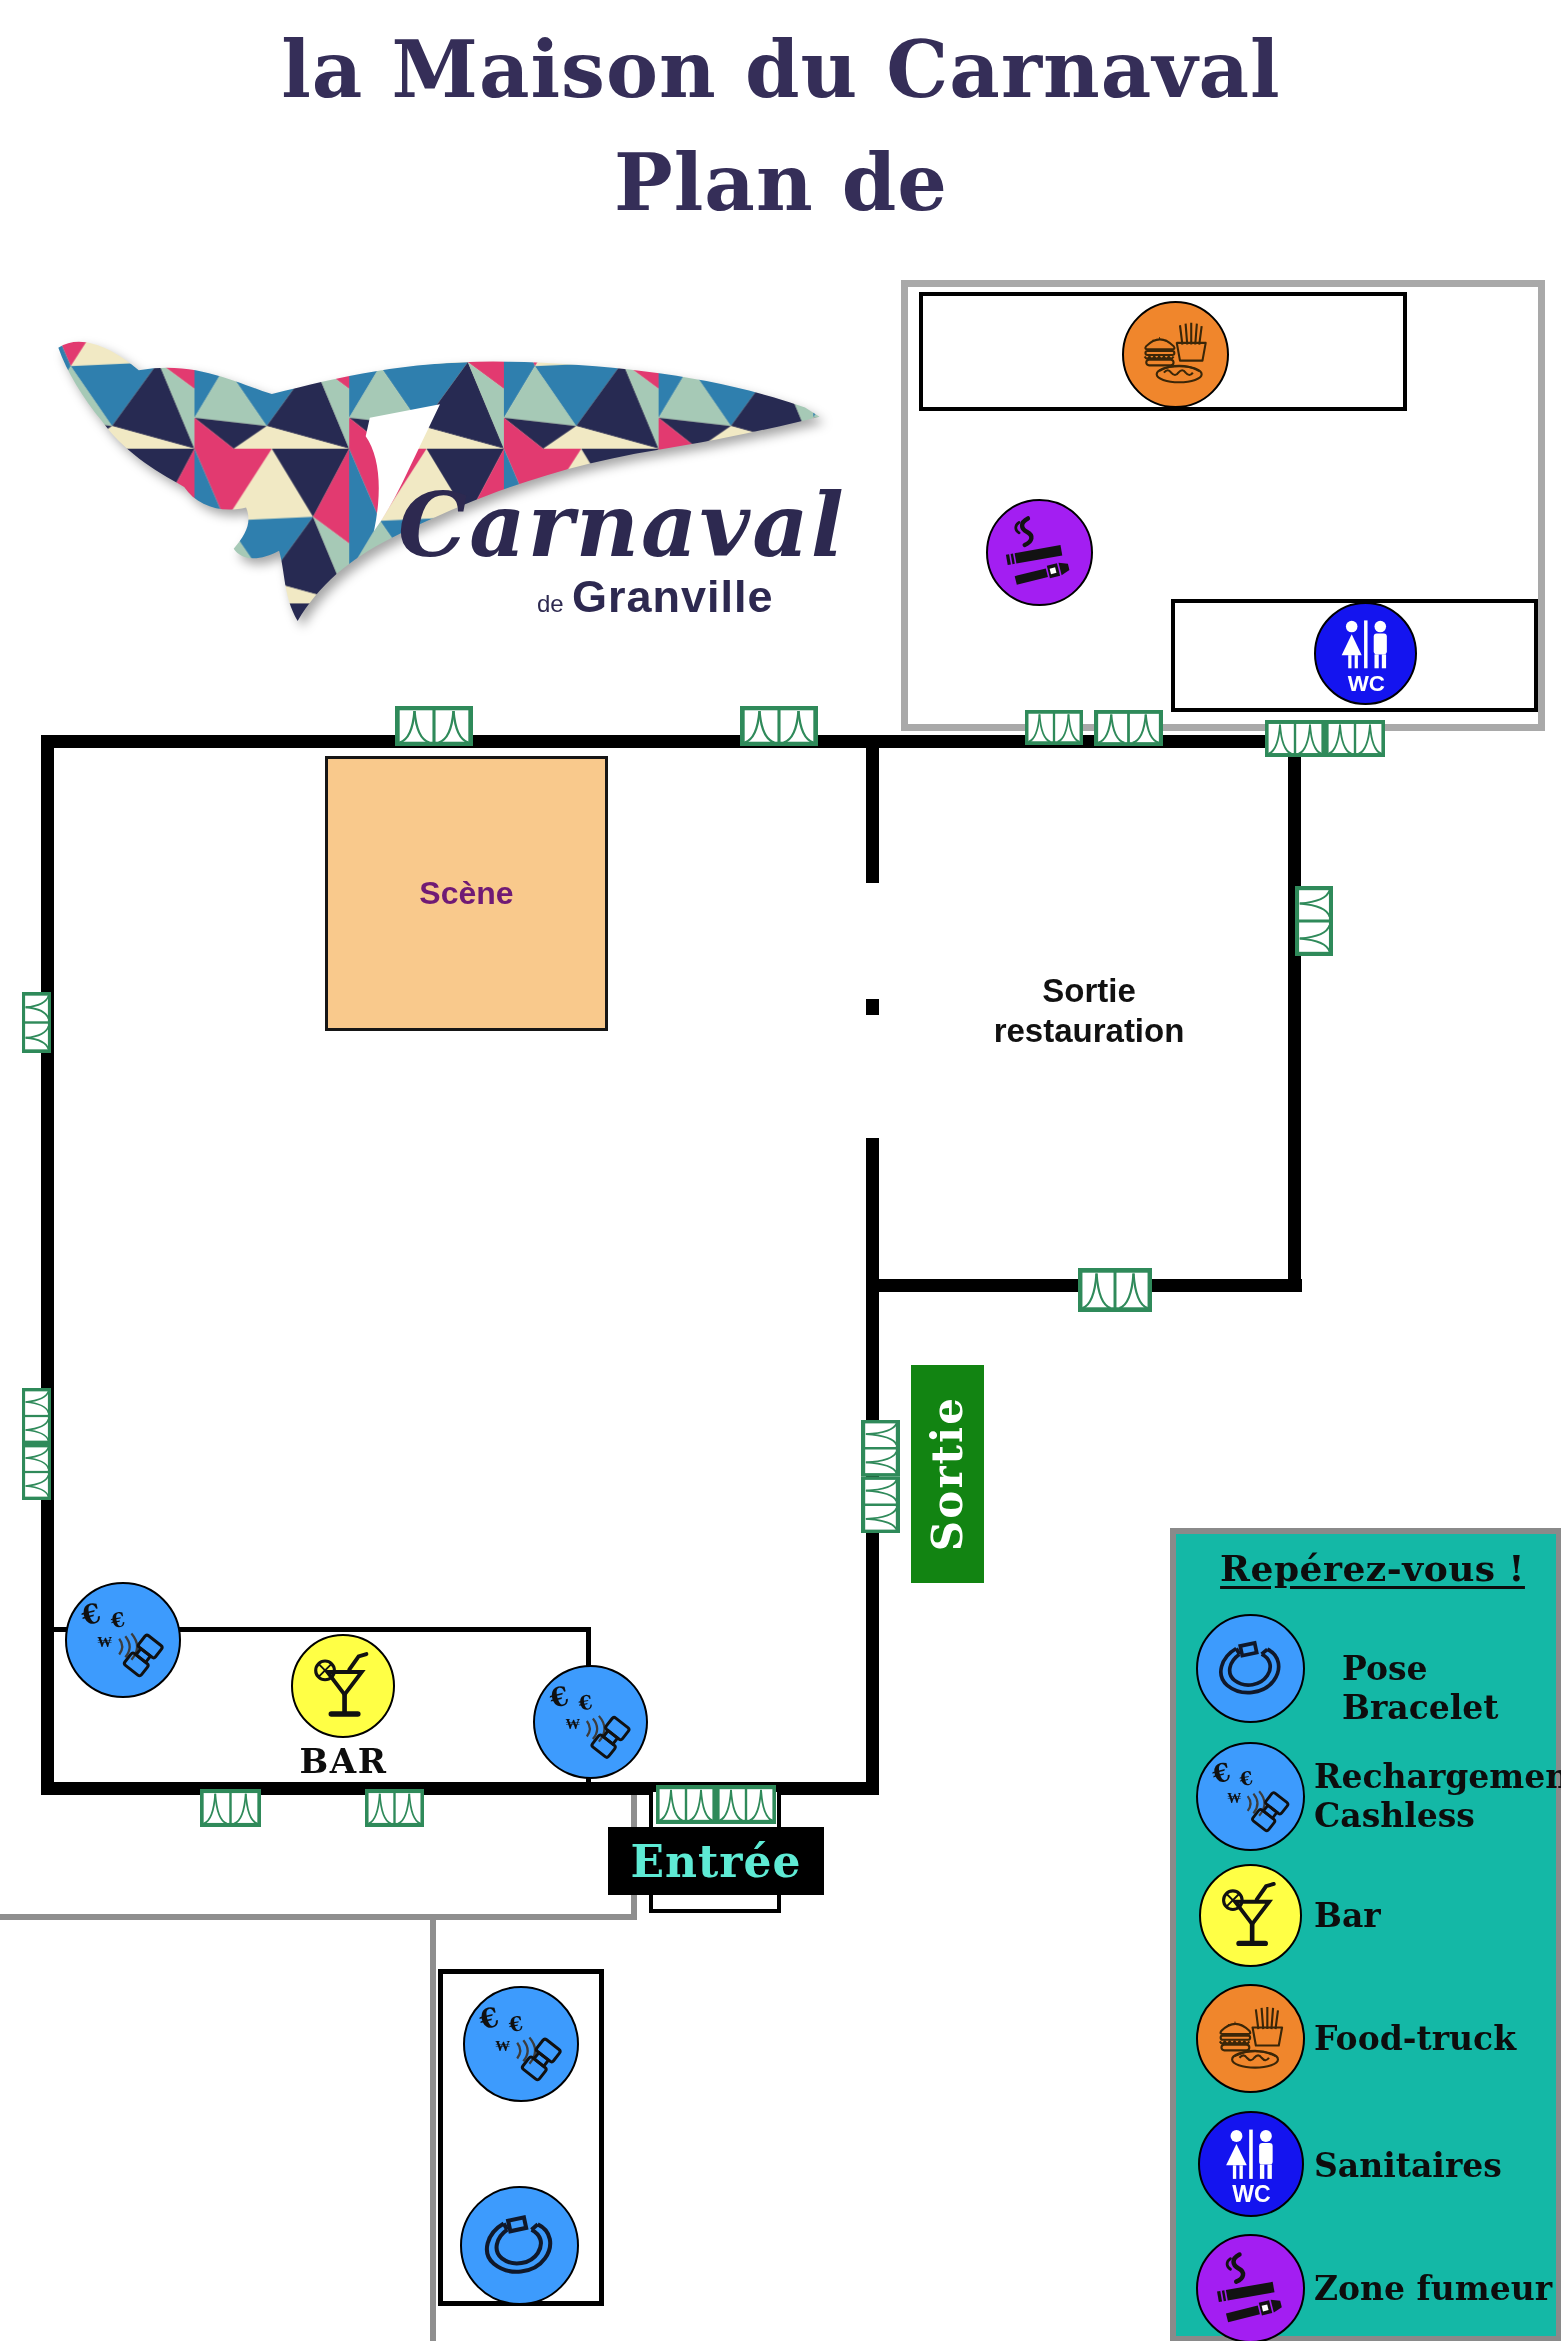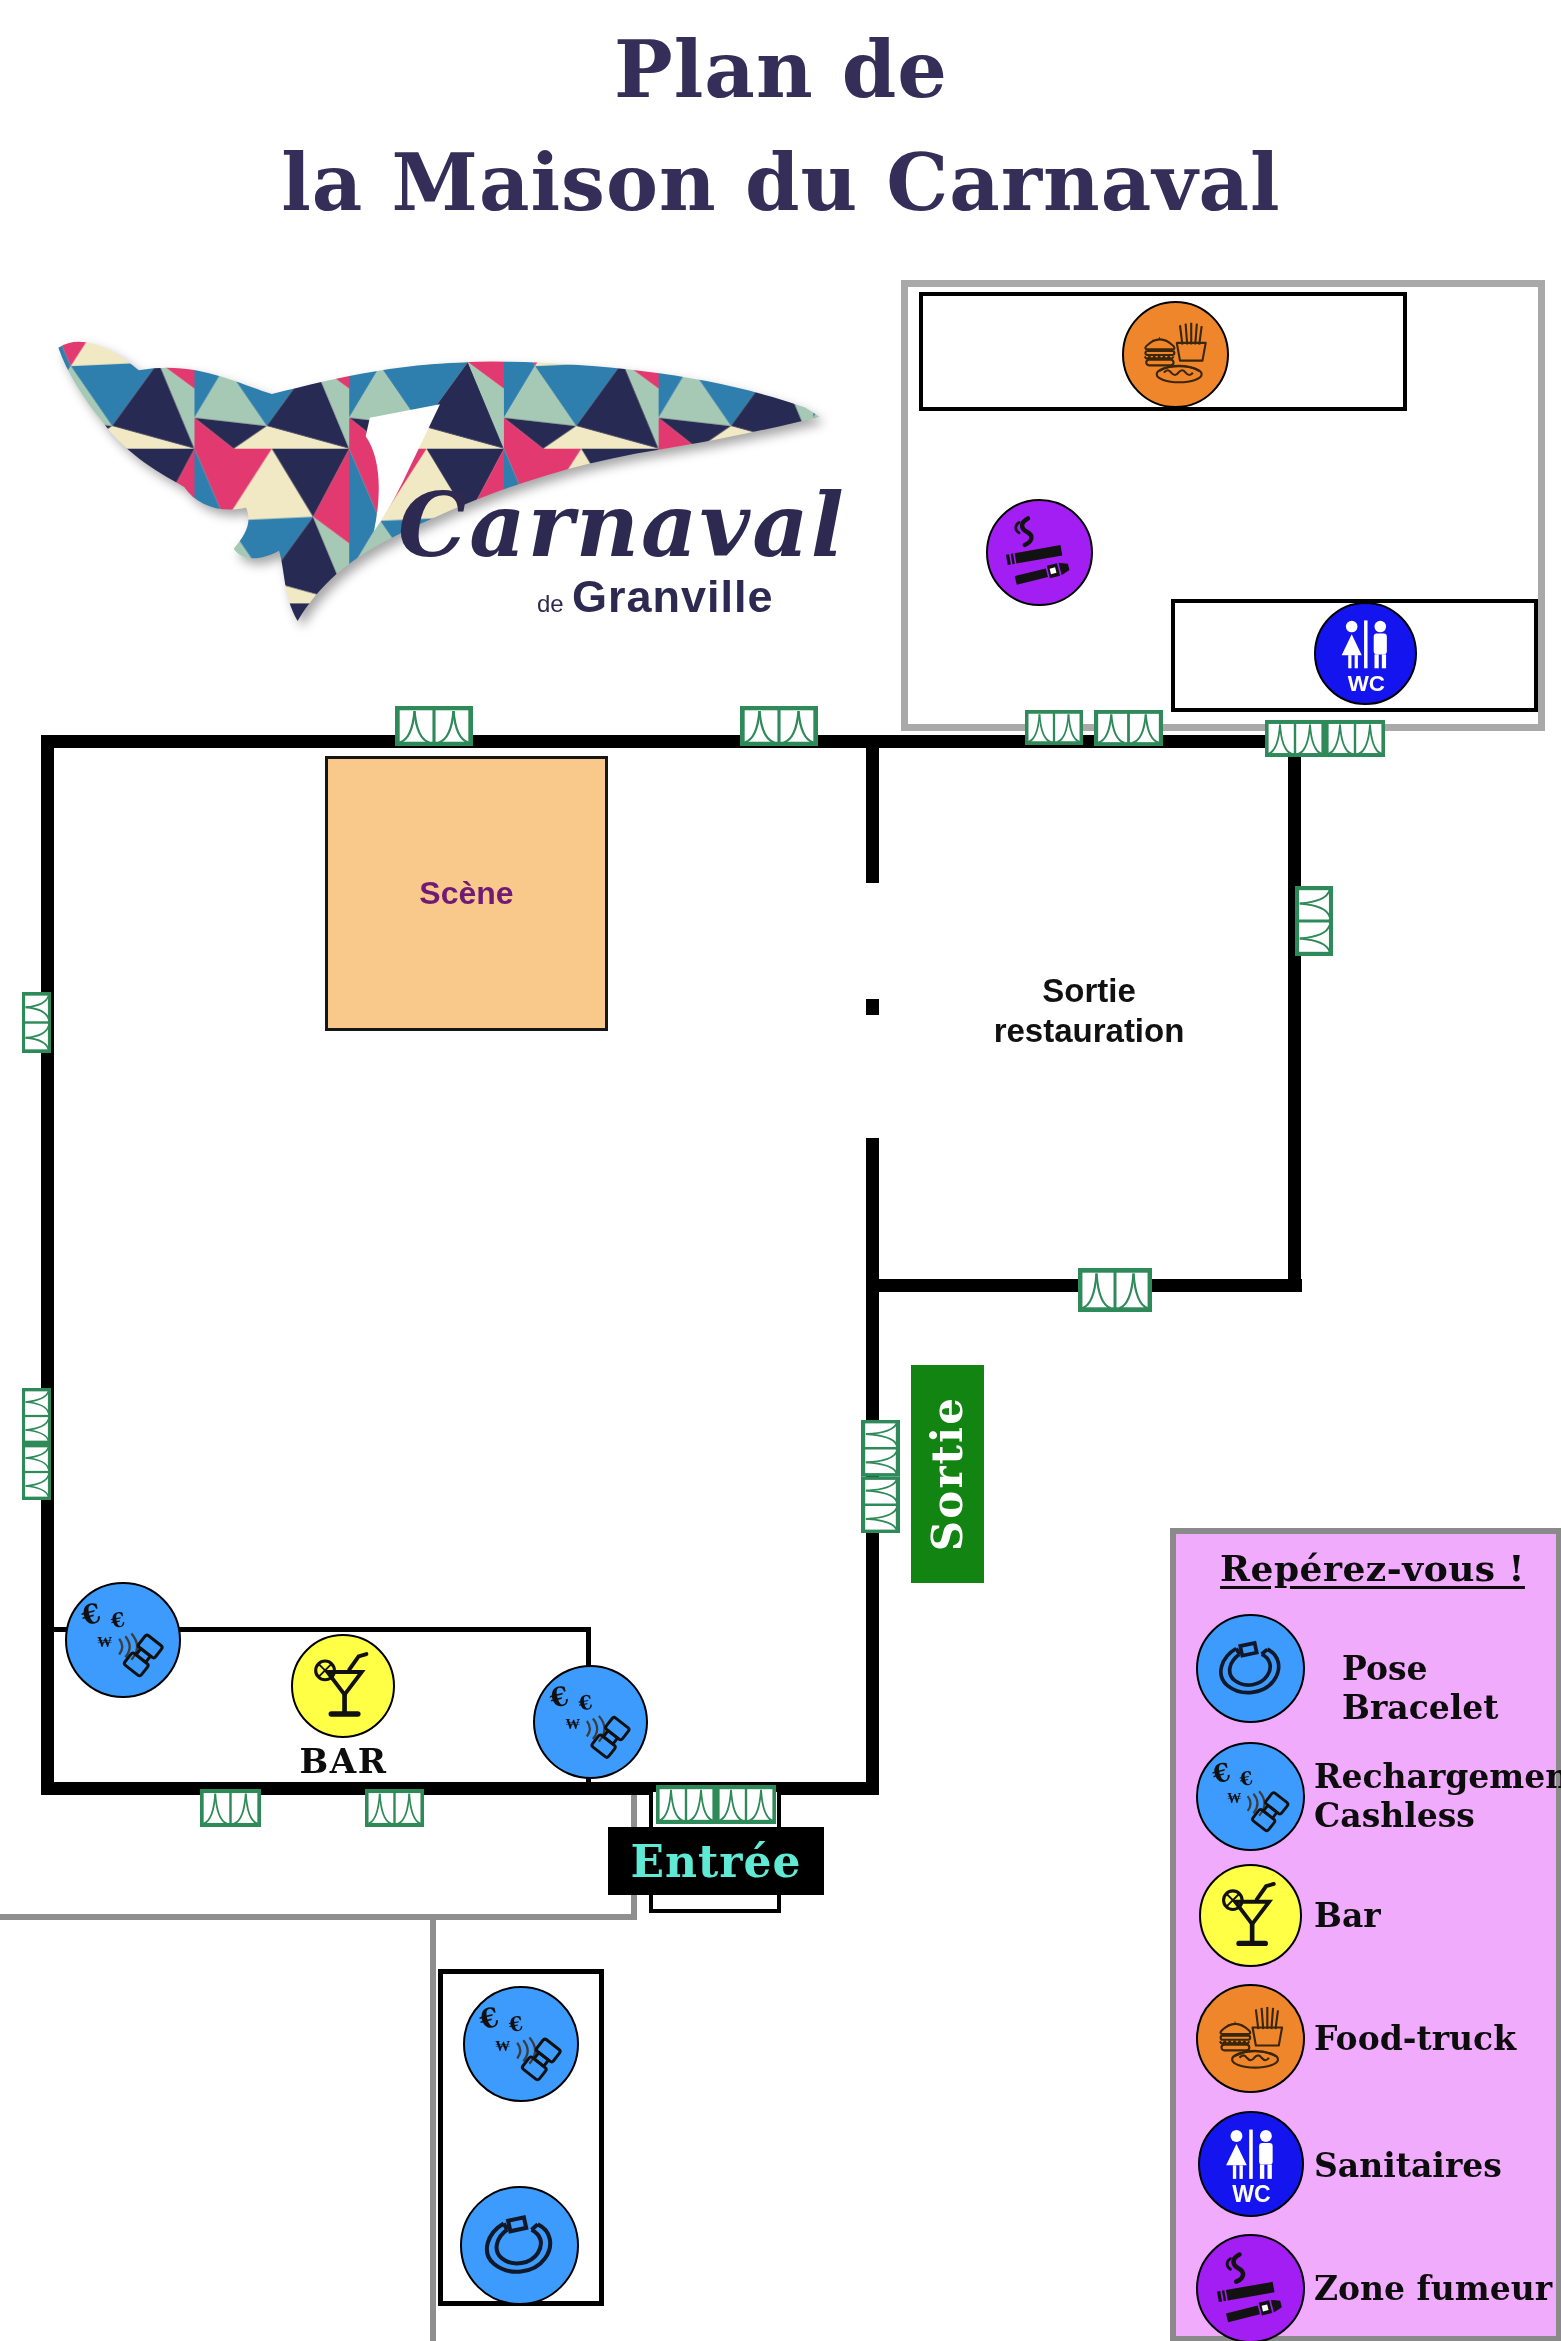--- a/index.html
+++ b/index.html
@@ -69,21 +69,21 @@
   .spot-yellow{background:#ffff45;}
   .spot-orange{background:#f0862c;}
   .spot-wcblue{background:#1414ef;}
   .spot-purple{background:#a31ef2;}
   
   .win{position:absolute;z-index:5;}
   .win svg{display:block;width:100%;height:100%;}
   
   .legend{
     position:absolute;left:1170px;top:1528px;width:392px;height:814px;
-    border:6.7px solid #8a8a8a;background:#f0abfc;box-sizing:border-box;z-index:9;padding-left:28px;
+    border:6.7px solid #8a8a8a;background:#14b8a6;box-sizing:border-box;z-index:9;padding-left:28px;
   }
   .legend-title{
     position:absolute;left:31px;top:13.4px;width:331px;text-align:center;
     font-family:"DejaVu Serif",serif;font-weight:bold;font-size:36px;color:#0d0d0d;
     text-decoration:underline;text-underline-offset:5.2px;letter-spacing:0.5px;
   }
   .legend .spot{border-width:2.1px;}
   .legend-label{
     position:absolute;left:138px;width:243px;
     font-family:"DejaVu Serif",serif;font-weight:bold;font-size:33px;line-height:39px;
@@ -208,22 +208,22 @@
         <polygon points="70,128 115,66 150,150" fill="#272a52"></polygon>
         <polygon points="0,120 70,128 38,150" fill="#272a52"></polygon>
         <polygon points="70,128 150,150 75,150" fill="#f1e9c4"></polygon>
         <polygon points="115,66 150,92 150,150" fill="#a6c9b6"></polygon>
         <polygon points="0,120 38,150 0,150" fill="#e23a70"></polygon>
       </pattern>
     </defs>
   </svg>
 
   <div class="poster-title">
+    <div>la Maison du Carnaval</div>
     <div>Plan de</div>
-    <div>la Maison du Carnaval</div>
   </div>
 
   <svg class="abs" style="left:39px;top:294px;width:837px;height:361px;filter:drop-shadow(5.2px 6.2px 5.2px rgba(0,0,0,0.35));" viewBox="0 0 810 350">
     <path fill="url(#mosaic)" stroke="none" d="M18,52 C40,38 70,52 96,74 C150,64 190,86 225,97
       C300,78 370,62 470,66 C580,70 668,84 742,110 L756,119 C700,133 650,143 600,151
       C500,167 420,197 340,237 C300,257 270,283 250,317 C236,293 238,269 232,249
       C214,259 196,259 188,247 C200,233 206,221 200,207 C176,213 152,205 140,187
       C110,171 80,151 60,123 C42,101 26,75 18,52 Z"></path>
     <path fill="#ffffff" d="M320,120 L388,107 L352,182 C342,202 334,216 324,230 C332,192 330,158 316,138 Z"></path>
   </svg>

